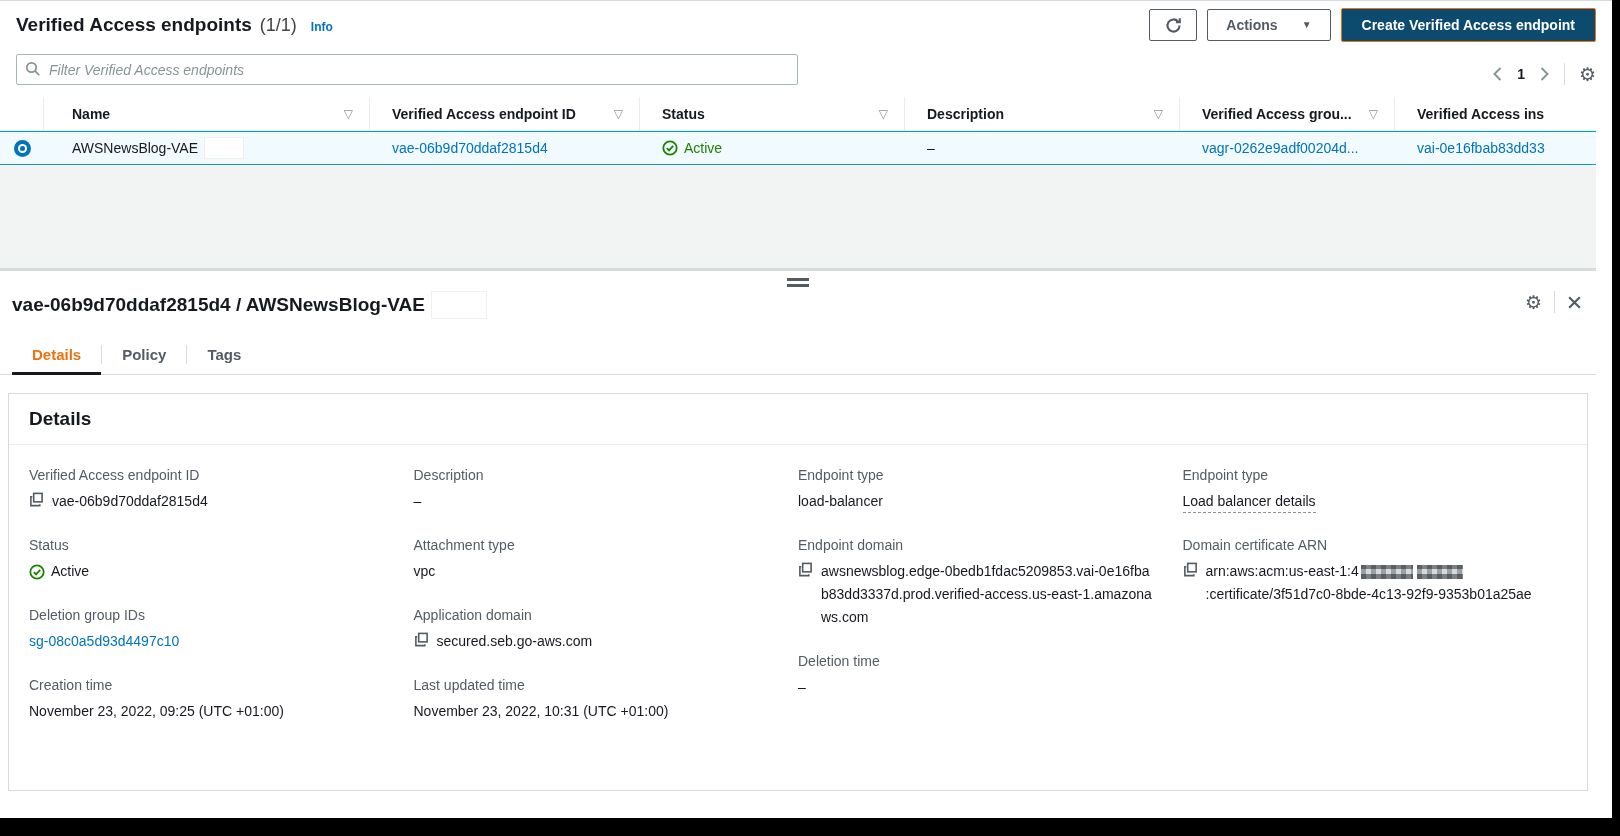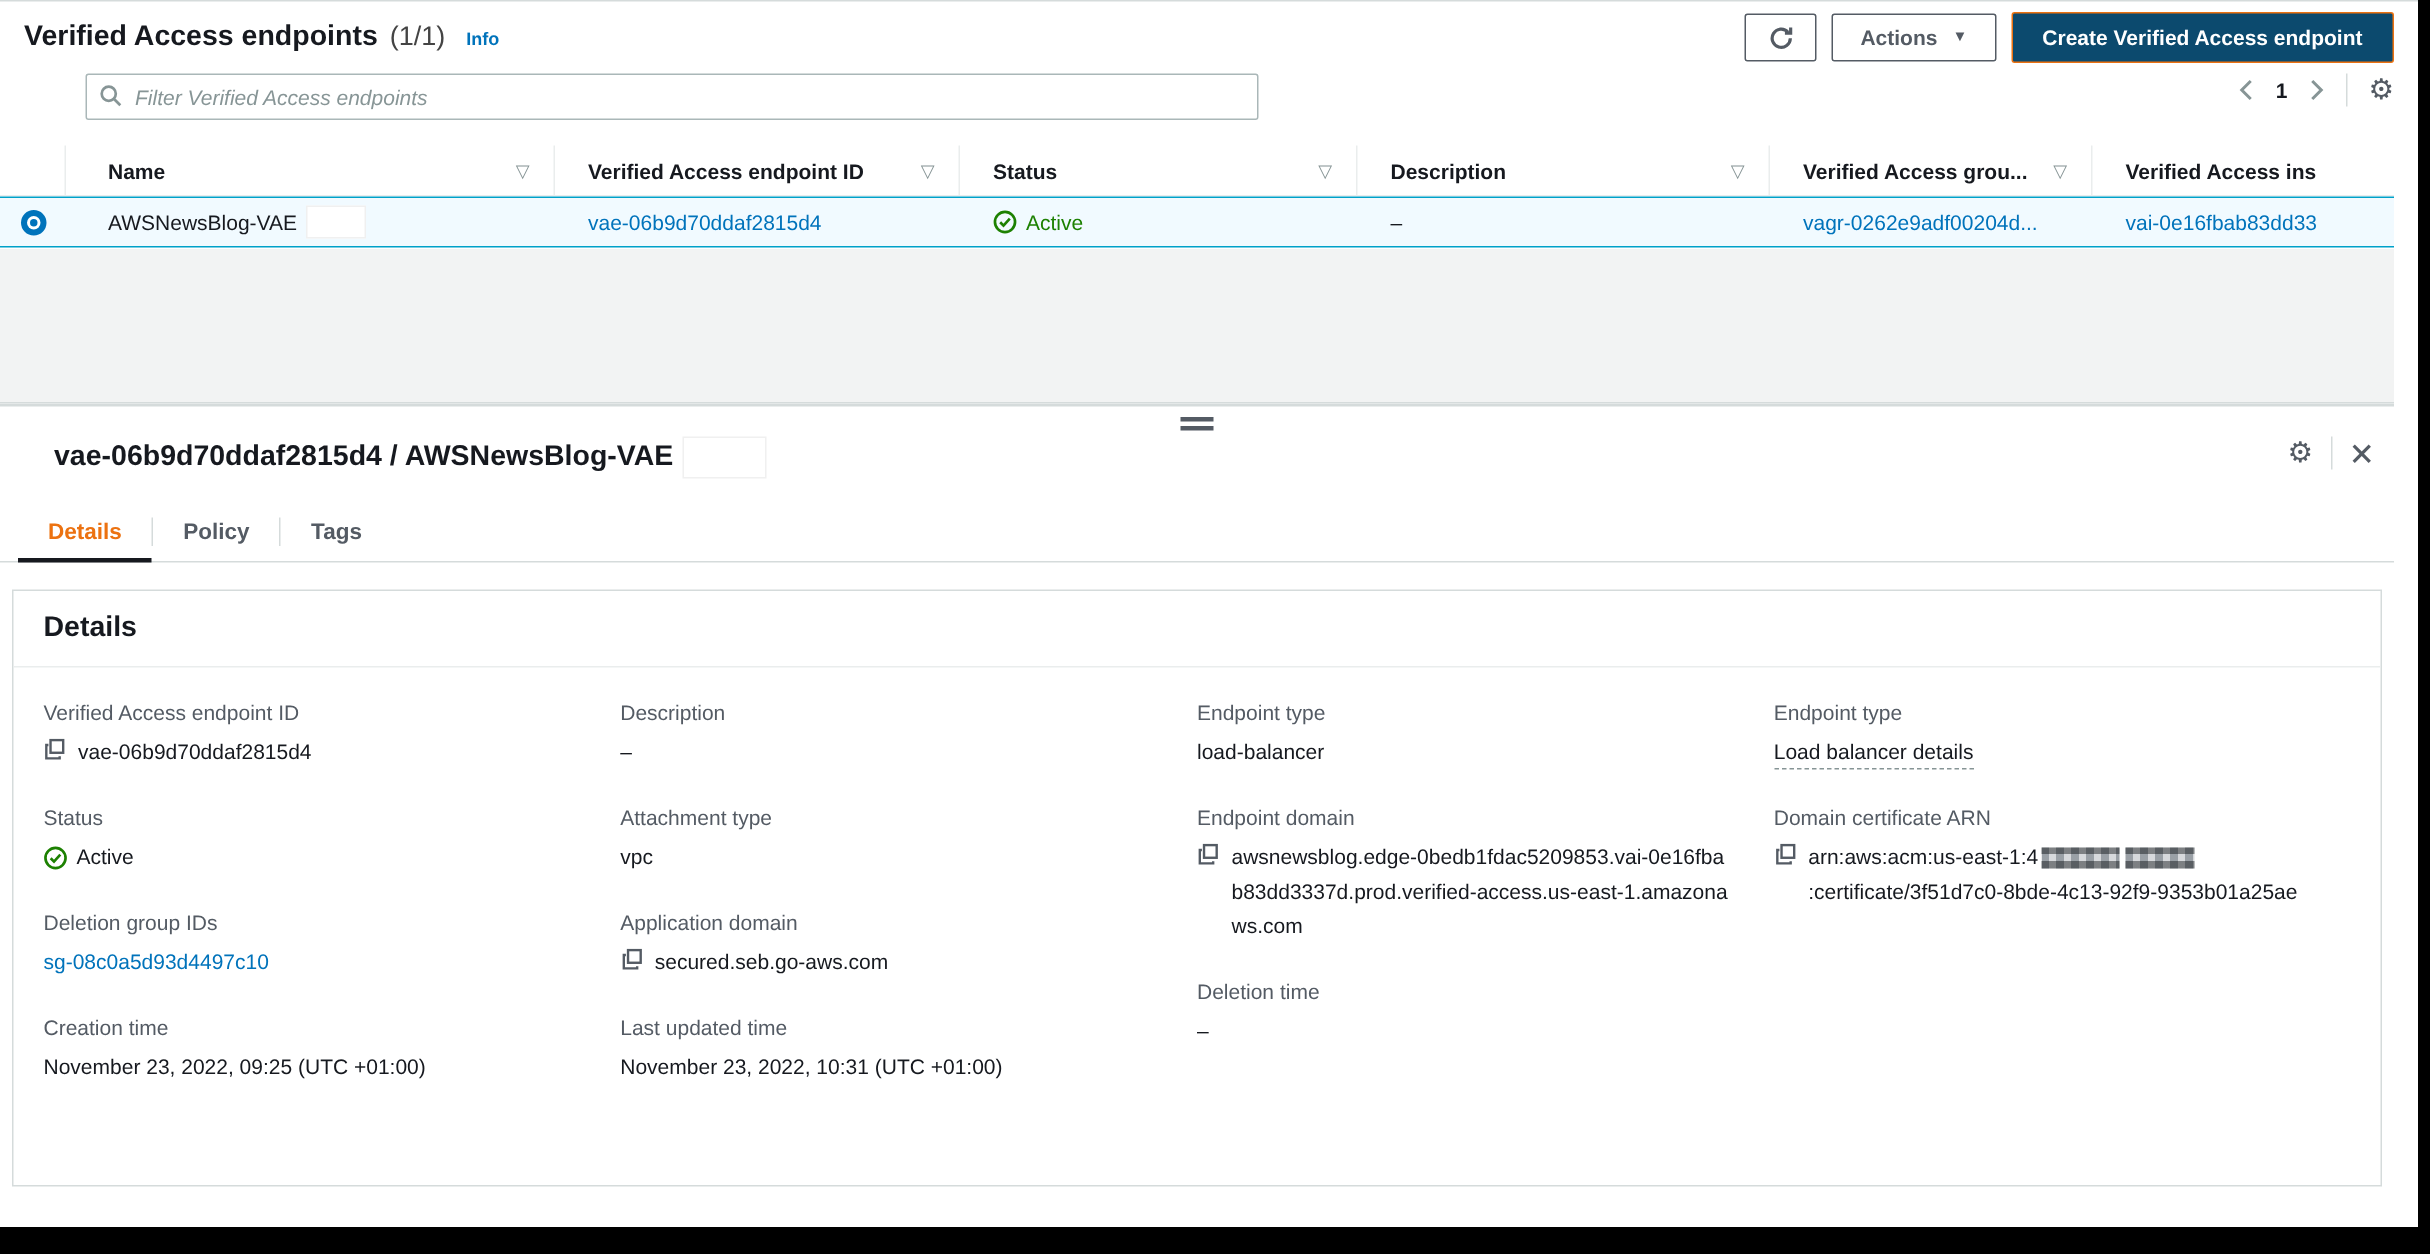--- a/index.html
+++ b/index.html
@@ -7,27 +7,27 @@
   .app { position:absolute; top:0; left:0; width:1612px; height:818px; background:#fff; overflow:hidden; border-top:1px solid #d5dbdb; }
 
   
   .toolbar-row { position:absolute; top:0; left:0; right:0; height:48px; display:flex; align-items:center; padding:0 16px; }
   .title-wrap { display:flex; align-items:baseline; gap:8px; }
   .page-title { font-size:19px; font-weight:bold; color:#16191f; }
   .page-count { font-size:18px; font-weight:400; color:#444; }
   .info-link { font-size:12px; font-weight:bold; color:#0073bb; margin-left:6px; cursor:pointer; }
   .toolbar-buttons { margin-left:auto; display:flex; align-items:center; gap:10px; }
   .btn { height:32px; border-radius:2px; display:flex; align-items:center; justify-content:center; font-size:14px; font-weight:bold; cursor:pointer; }
-  .btn-secondary { background:#fff; border:1px solid #545b64; color:#545b64; padding:0 18px; gap:10px; }
+  .btn-secondary { background:#fff; border:1px solid #545b64; color:#545b64; padding:0 18px; gap:24px; }
   .btn-icon-only { width:48px; padding:0; }
   .btn-primary { background:#0c4a6e; border:1px solid #ec7211; color:#fff; padding:16px 20px; }
   .caret { font-size:10px; line-height:1; }
 
   
-  .filter-row { position:absolute; top:48px; left:0; right:0; height:36px; display:flex; align-items:flex-start; padding:0 16px;margin-left:41px; }
+  .filter-row { position:absolute; top:48px; left:0; right:0; height:36px; display:flex; align-items:flex-end; padding:0 16px; }
   .search-box { position:relative; width:782px; }
   .search-box input { width:100%; height:31px; border:1px solid #aab7b8; border-radius:2px; padding:0 8px 0 32px; font-size:14px; font-style:italic; color:#16191f; outline:none; }
   .search-box input::placeholder { color:#879596; font-style:italic; }
   .search-icon-wrap { position:absolute; left:9px; top:7px; color:#879596; }
   .pagination { margin-left:auto; display:flex; align-items:center; gap:14px; color:#879596; }
   .page-num { font-size:14px; font-weight:bold; color:#16191f; }
   .pg-chip { cursor:pointer; display:flex; align-items:center; }
   .v-divider { width:1px; height:22px; background:#d5dbdb; }
   .prefs-gear { font-size:19px; color:#545b64; cursor:pointer; line-height:1; }
 
@@ -56,21 +56,21 @@
   .redaction-patch { display:inline-block; width:40px; height:22px; background:#fff; border:1px solid #f0f0f0; margin-left:6px; }
 
   
   .gray-gap { position:absolute; top:165px; left:0; width:1596px; height:103px; background:#f2f3f3; border-bottom:1px solid #d5dbdb; }
 
   
   .split-panel { position:absolute; top:268px; left:0; width:1596px; bottom:0; background:#fff; border-top:2px solid #d5dbdb; }
   .drag-handle { position:absolute; top:7px; left:50%; transform:translateX(-50%); cursor:row-resize; }
   .drag-handle .bar { width:22px; height:3px; background:#545b64; margin-bottom:3px; }
   .panel-header { position:relative; margin-top:20px; padding:0 24px 0 12px; height:28px; display:flex; align-items:center; }
-  .panel-title { font-size:19px; font-weight:bold; color:#16191f;margin-left:24px; }
+  .panel-title { font-size:19px; font-weight:bold; color:#16191f; }
   .panel-actions { position:absolute; right:14px; top:0; display:flex; align-items:center; gap:12px; }
   .panel-gear { font-size:19px; color:#545b64; cursor:pointer; line-height:1; }
   .panel-close { color:#545b64; cursor:pointer; display:flex; align-items:center; }
 
   .tabs { margin-top:16px; height:40px; display:flex; align-items:stretch; border-bottom:1px solid #d5dbdb; padding-left:12px; }
   .tab { display:flex; align-items:center; padding:0 20px; font-size:15px; font-weight:bold; color:#545b64; cursor:pointer; position:relative; }
   .tab.active { color:#ec7211; }
   .tab.active::after { content:""; position:absolute; left:0; right:0; bottom:-1px; height:3px; background:#16191f; }
   .tab-divider { width:1px; background:#d5dbdb; margin:10px 0; }
 

